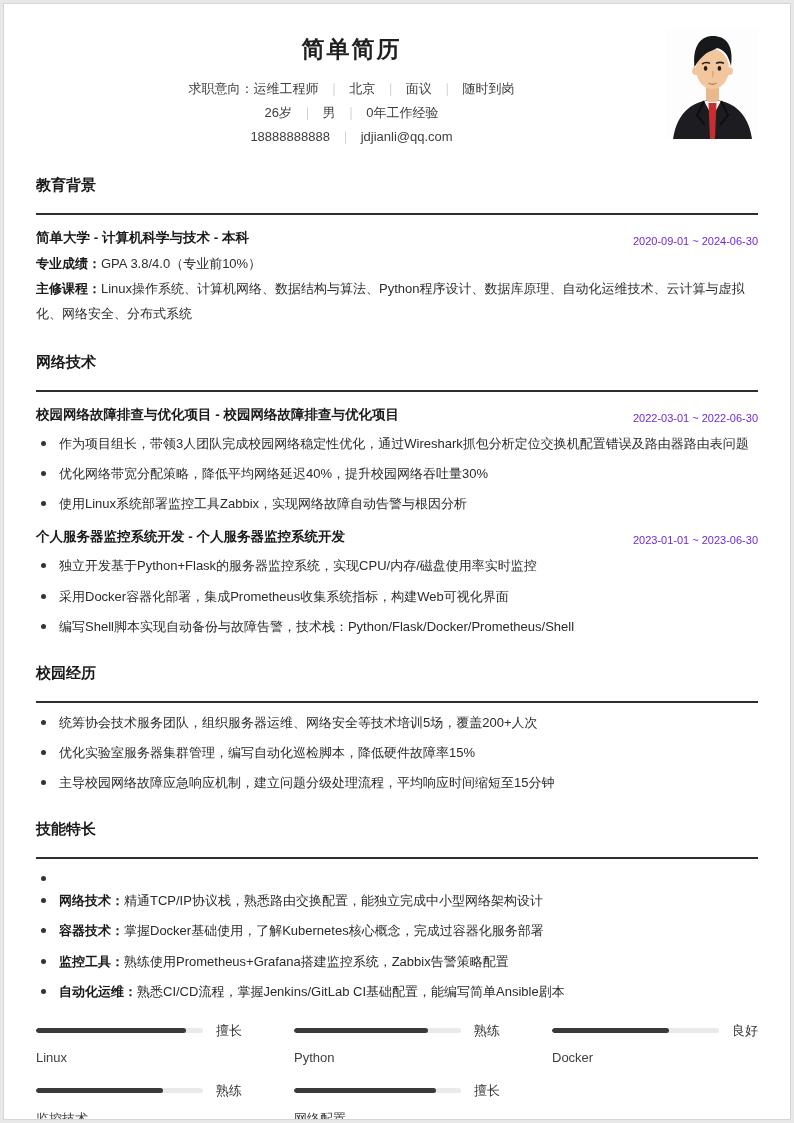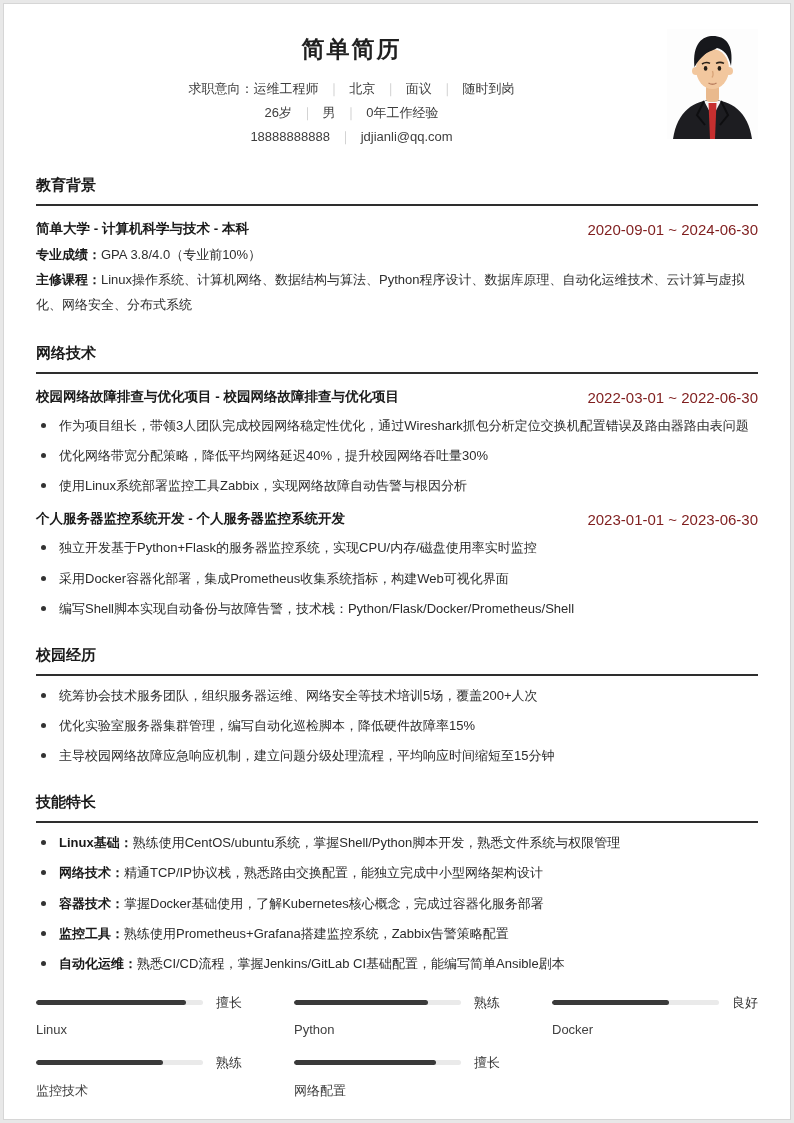--- a/index.html
+++ b/index.html
@@ -28,30 +28,30 @@
   .sep { color: #c9c9c9; margin: 0 9px; font-size: 13px; }
   .photo {
     width: 91px; height: 110px; margin-top: 11px; flex: none;
     background: #fdfdfd; overflow: hidden;
   }
 
   
   .section { margin-top: 27px; }
   .section-title {
     font-size: 15px; font-weight: bold; color: #1a1a1a;
-    margin: 0; padding-bottom: 9px;
+    margin: 0; padding-bottom: 18px;
     border-bottom: 2px solid #2e2e2e;
   }
   .entry { margin-top: 3px; }
   .entry-head {
     display: flex; justify-content: space-between; align-items: flex-end;
     margin: 14px 0 4px;
   }
   .entry-title { font-weight: bold; font-size: 13.5px; color: #1a1a1a; }
-  .entry-date { font-size: 15px; color: #7f1d1d; font-weight: normal; }
+  .entry-date { font-size: 11px; color: #6d28d9; font-weight: normal; }
   .labeled-line { font-size: 13px; color: #2e2e2e; line-height: 25px; }
   .line-label { font-weight: bold; color: #1a1a1a; text-align: right; }
 
   .bullet {
     display: flex; margin: 10px 0; font-size: 13px; color: #2b2b2b;
     line-height: 1.55;
   }
   .bullet .dot {
     width: 5px; height: 5px; border-radius: 50%; background: #333;
     flex: none; margin: 7px 13px 0 5px;
@@ -186,21 +186,20 @@
             <span class="dot"></span>
             <span class="b-text">主导校园网络故障应急响应机制，建立问题分级处理流程，平均响应时间缩短至15分钟</span>
           </div>
         </div>
       </section>
       <section class="section">
         <h2 class="section-title">技能特长</h2>
         <div class="entry">
           <div class="bullet">
             <span class="dot"></span>
-            <span class="b-text"><span class="b-label">Linux基础：</span><span>熟练使用CentOS/ubuntu系统，掌握Shell/Python脚本开发，熟悉文件系统与权限管理</span></span>
           </div>
           <div class="bullet">
             <span class="dot"></span>
             <span class="b-text"><span class="b-label">网络技术：</span><span>精通TCP/IP协议栈，熟悉路由交换配置，能独立完成中小型网络架构设计</span></span>
           </div>
           <div class="bullet">
             <span class="dot"></span>
             <span class="b-text"><span class="b-label">容器技术：</span><span>掌握Docker基础使用，了解Kubernetes核心概念，完成过容器化服务部署</span></span>
           </div>
           <div class="bullet">

